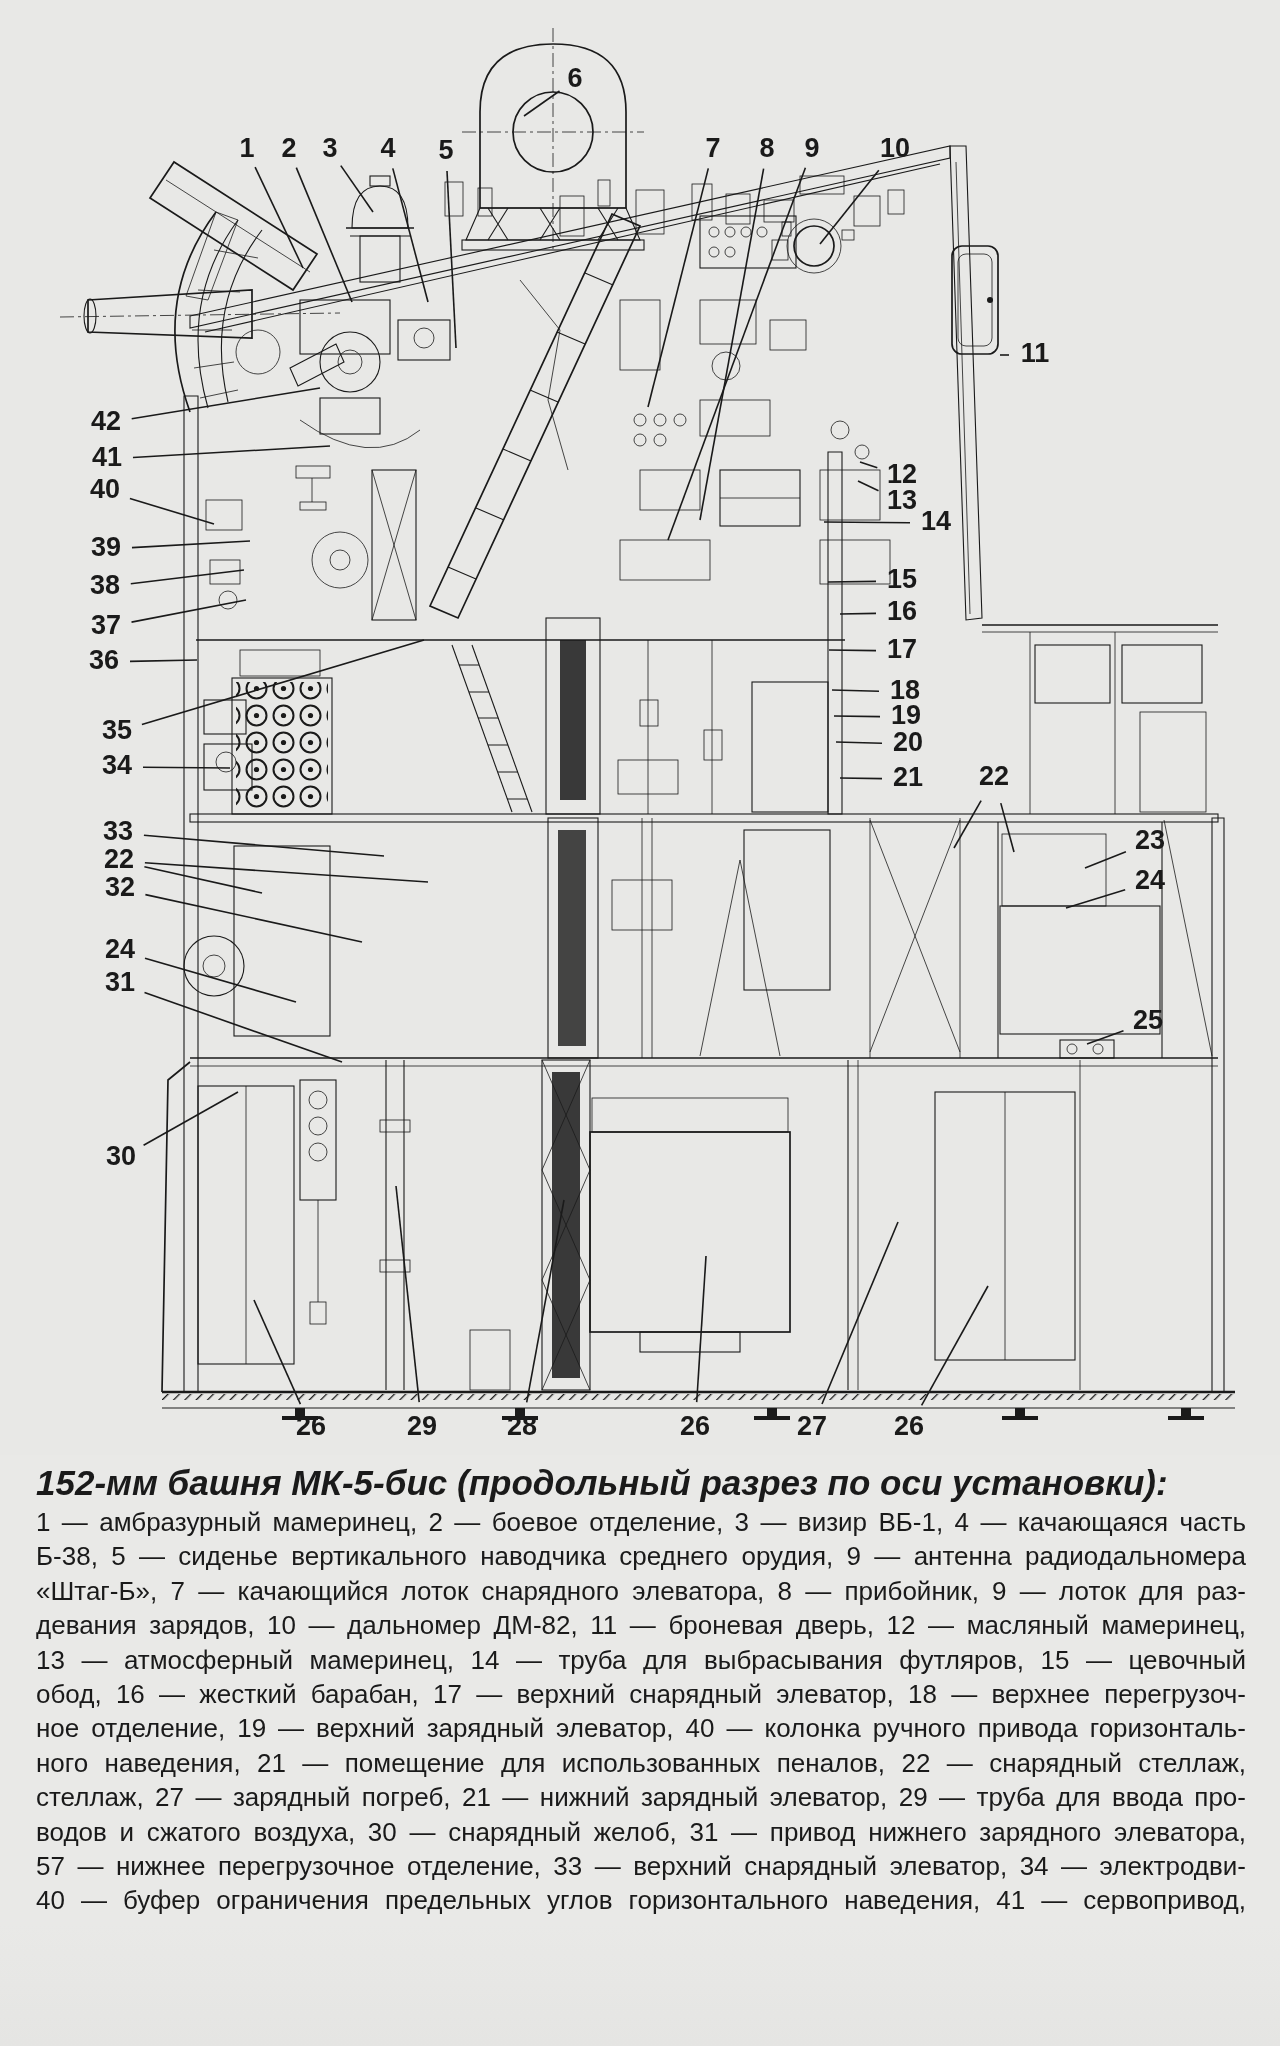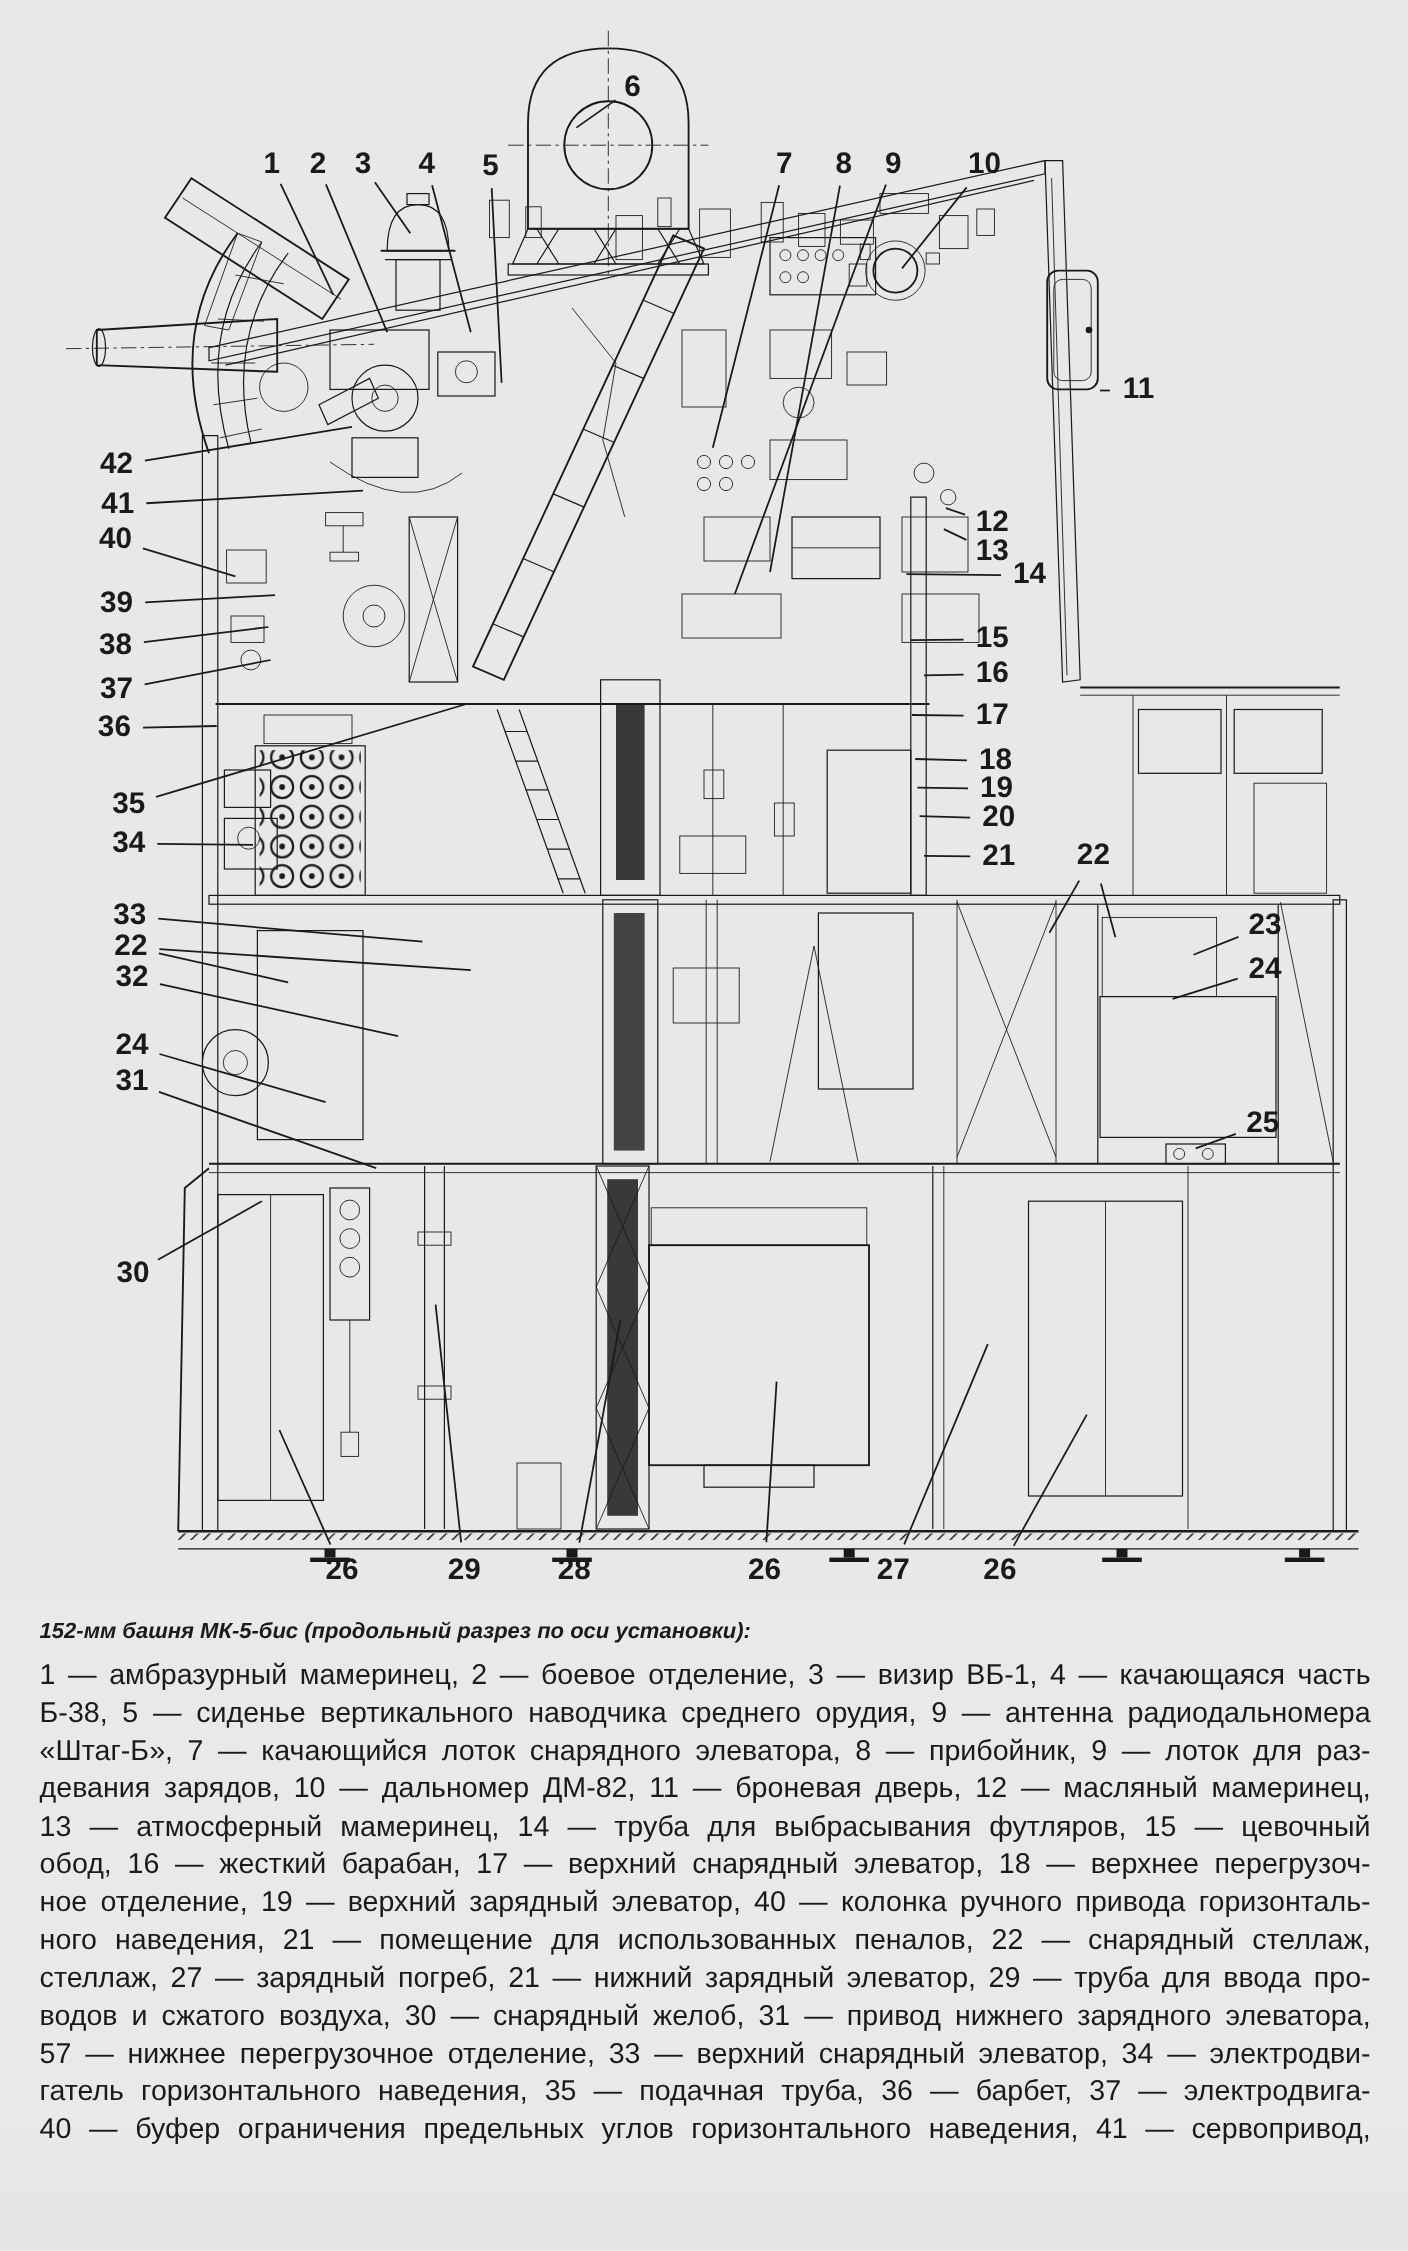--- a/index.html
+++ b/index.html
@@ -31,21 +31,21 @@
   .dash{stroke-dasharray:14 4 3 4;}
   .ldr{stroke:var(--ink);stroke-width:1.6;fill:none;}
   figcaption{
     box-sizing:border-box;
     width:1280px;
     padding:10px 34px 0 36px;
   }
   .cap-title{
     font-weight:700;
     font-style:italic;
-    font-size:20px;
+    font-size:35px;
     line-height:36px;
     margin:0 0 4px 0;
   }
   .cap-line{
     font-size:26px;
     line-height:34.4px;
     white-space:nowrap;
   }
   .cap-line.just{
     white-space:normal;
@@ -481,17 +481,16 @@
         <div class="cap-line just">Б-38, 5 — сиденье вертикального наводчика среднего орудия, 9 — антенна радиодальномера</div>
         <div class="cap-line just">«Штаг-Б», 7 — качающийся лоток снарядного элеватора, 8 — прибойник, 9 — лоток для раз-</div>
         <div class="cap-line just">девания зарядов, 10 — дальномер ДМ-82, 11 — броневая дверь, 12 — масляный мамеринец,</div>
         <div class="cap-line just">13 — атмосферный мамеринец, 14 — труба для выбрасывания футляров, 15 — цевочный</div>
         <div class="cap-line just">обод, 16 — жесткий барабан, 17 — верхний снарядный элеватор, 18 — верхнее перегрузоч-</div>
         <div class="cap-line just">ное отделение, 19 — верхний зарядный элеватор, 40 — колонка ручного привода горизонталь-</div>
         <div class="cap-line just">ного наведения, 21 — помещение для использованных пеналов, 22 — снарядный стеллаж,</div>
         <div class="cap-line just">стеллаж, 27 — зарядный погреб, 21 — нижний зарядный элеватор, 29 — труба для ввода про-</div>
         <div class="cap-line just">водов и сжатого воздуха, 30 — снарядный желоб, 31 — привод нижнего зарядного элеватора,</div>
         <div class="cap-line just">57 — нижнее перегрузочное отделение, 33 — верхний снарядный элеватор, 34 — электродви-</div>
-        <div class="cap-line just">гатель горизонтального наведения, 35 — подачная труба, 36 — барбет, 37 — электродвига-</div>
         <div class="cap-line just">40 — буфер ограничения предельных углов горизонтального наведения, 41 — сервопривод,</div>
       </div>
   </figcaption>
 </figure>
 
 </body></html>

